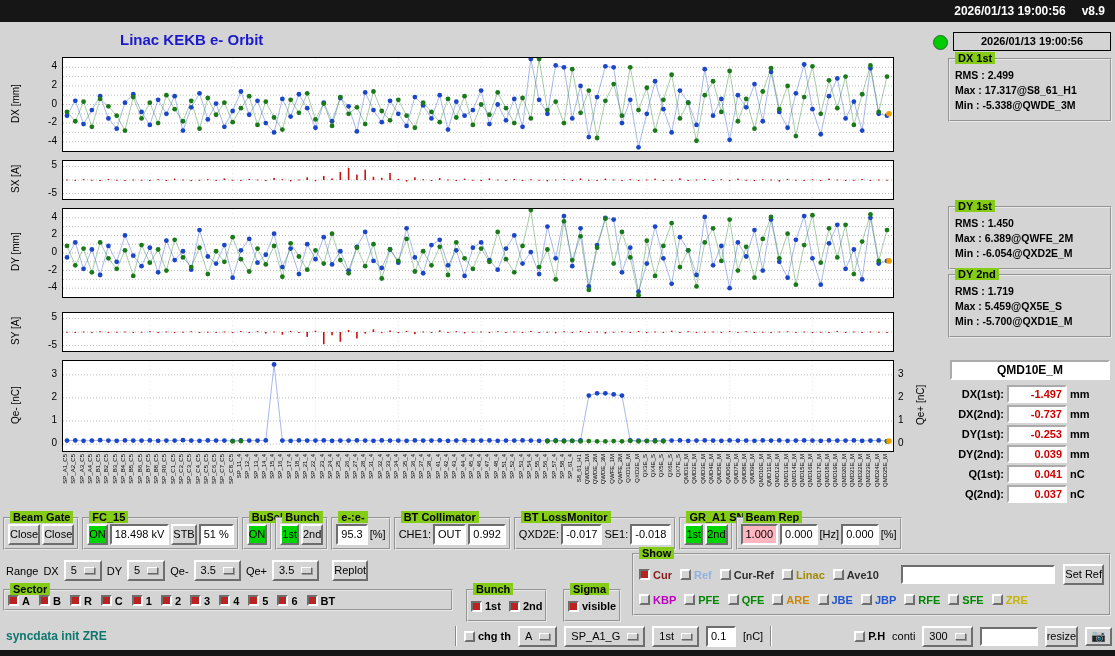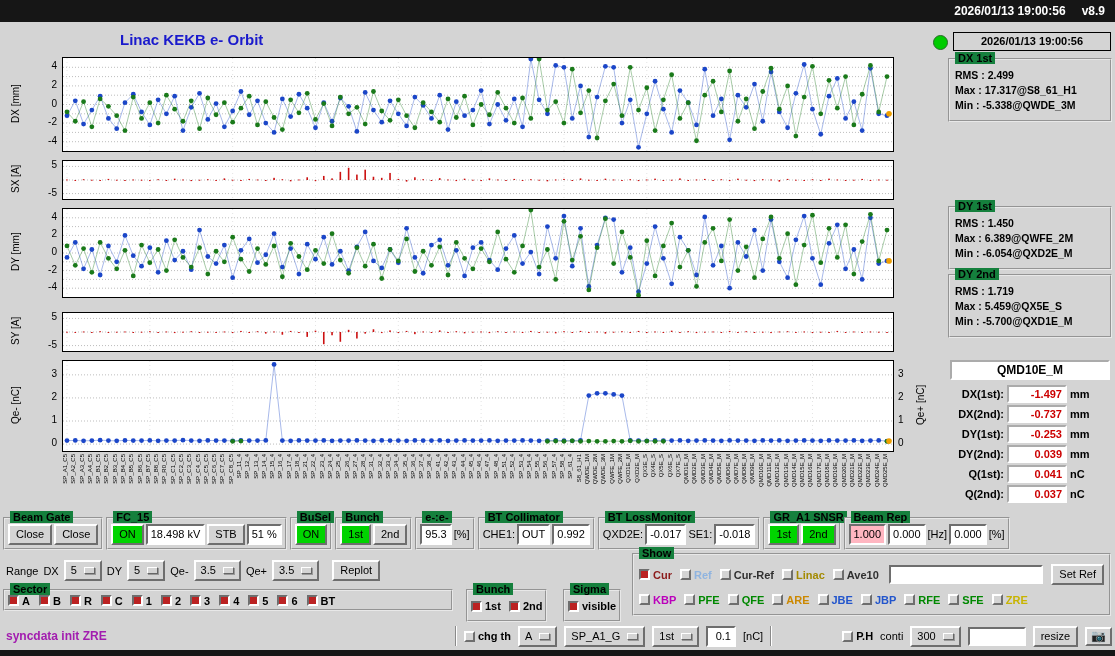--- a/index.html
+++ b/index.html
@@ -17,46 +17,46 @@
 .yticks{position:absolute;left:16px;top:0;height:100%;width:36px}
 .yticks-r{position:absolute;left:888px;top:0;height:100%;width:18px}
 .ytick{position:absolute;right:3px;font-size:10px;color:#000;line-height:12px}
 .yticks-r .ytick{right:auto;left:2px}
 #xlabels{position:absolute;left:54px;top:398px;width:830px;height:60px;overflow:hidden}
 .xlabel{position:absolute;top:1px;writing-mode:vertical-rl;transform:rotate(180deg);transform-origin:center;font-size:6px;line-height:1.05;color:#000;white-space:nowrap}
 
 .led{position:absolute;left:933px;top:35px;width:13px;height:13px;border-radius:50%;border:1px solid #2a6a2a}
 .timebox{position:absolute;left:953px;top:32px;width:156px;height:17px;border:1px solid #000;font-size:11px;font-weight:bold;text-align:center;line-height:17px;background:#d4d4d4}
 .stat-grp{position:absolute;left:948px;width:164px;height:64px;border:2px groove #e8e8e8;padding:8px 0 0 5px;box-sizing:border-box;background:#d4d4d4}
-.grp-label{position:absolute;top:-8px;left:5px;background:#15803d;padding:0 3px;font-size:11px;font-weight:bold;white-space:nowrap}
+.grp-label{position:absolute;top:-8px;left:5px;background:#84cc16;padding:0 3px;font-size:11px;font-weight:bold;white-space:nowrap}
 .stat-line{font-size:10.5px;font-weight:bold;line-height:15px;white-space:nowrap}
 .qmd{position:absolute;left:948px;top:360px;width:164px}
 .qmd-head{border:2px inset #fff;background:#fff;text-align:center;font-weight:bold;font-size:12px;padding:1px 0;margin:0 2px 4px 2px}
 .qmd-row{display:flex;align-items:center;height:20px;gap:3px}
 .qmd-label{width:56px;text-align:right;font-size:11px;font-weight:bold}
 .qmd-val{width:50px;border:2px inset #fff;background:#fff;color:#cc0000;font-size:11px;font-weight:bold;text-align:right;padding:1px 3px}
 .qmd-unit{font-size:11px;font-weight:bold}
 
 .row1{position:absolute;left:3px;top:517px;right:1px;display:flex;gap:3px;align-items:flex-start}
 .grp{position:relative;border:2px groove #e8e8e8;padding:4px 3px 3px;display:flex;align-items:center;gap:2px;height:22px;background:#d4d4d4}
-.btn{font-size:11px;background:#d4d4d4;border-top:2px solid #fff;border-left:2px solid #fff;border-right:2px solid #6e6e6e;border-bottom:2px solid #6e6e6e;padding:2px 6px;line-height:13px;white-space:nowrap;cursor:default}
+.btn{font-size:11px;background:#d4d4d4;border-top:2px solid #fff;border-left:2px solid #fff;border-right:2px solid #6e6e6e;border-bottom:2px solid #6e6e6e;padding:2px 0;line-height:13px;white-space:nowrap;cursor:default}
 .disp{font-size:11px;background:#fff;border-top:2px solid #6e6e6e;border-left:2px solid #6e6e6e;border-right:2px solid #fff;border-bottom:2px solid #fff;padding:2px 3px;line-height:13px;white-space:nowrap}
 .lbl{font-size:11px;white-space:nowrap}
 .dd{display:inline-flex;align-items:center;font-size:11px;background:#d4d4d4;border-top:2px solid #fff;border-left:2px solid #fff;border-right:2px solid #6e6e6e;border-bottom:2px solid #6e6e6e;padding:2px 5px;line-height:13px;white-space:nowrap}
 .dd-ind{width:9px;height:5px;margin-left:7px;background:#d4d4d4;border-top:1px solid #fff;border-left:1px solid #fff;border-right:1px solid #666;border-bottom:1px solid #666;box-shadow:1px 1px 0 #999}
 .cb{width:11px;height:11px;background:#d4d4d4;border-top:2px solid #fff;border-left:2px solid #fff;border-right:2px solid #6e6e6e;border-bottom:2px solid #6e6e6e;display:inline-block;box-sizing:border-box}
 .cb.checked{background:#bb2222;border-top:2px solid #6e6e6e;border-left:2px solid #6e6e6e;border-right:2px solid #fff;border-bottom:2px solid #fff}
 .cbitem{display:inline-flex;align-items:center;gap:3px}
 .cblabel{font-size:11px;font-weight:bold;white-space:nowrap}
 .rangerow{position:absolute;left:6px;top:560px;display:flex;align-items:center;gap:5px}
 .show-grp{position:absolute;left:632px;top:553px;width:479px;height:63px;border:2px groove #e8e8e8;box-sizing:border-box;padding:7px 5px 2px;background:#d4d4d4}
 .show-row{display:flex;align-items:center;gap:8px;height:25px}
 .entry{background:#fff;border-top:2px solid #6e6e6e;border-left:2px solid #6e6e6e;border-right:2px solid #fff;border-bottom:2px solid #fff;font-size:11px;height:15px;font-family:inherit;padding:0 2px}
 .bbar{position:absolute;left:0;top:623px;right:3px;height:26px;display:flex;align-items:center;gap:7px;padding-left:6px}
-.sync{color:#a21caf;font-size:12px;font-weight:bold;width:442px;flex:none}
+.sync{color:#0f766e;font-size:12px;font-weight:bold;width:442px;flex:none}
 .vsep{width:0;height:20px;border-left:1px solid #8a8a8a;border-right:1px solid #fff;flex:none}
 .cam{font-size:12px;padding:1px 4px}
 </style>
 </head>
 <body>
 
 <div id="app">
 
   <div class="topbar">
     <span>2026/01/13 19:00:56</span>
@@ -1326,21 +1326,21 @@
         <span class="dd-ind"></span>
       </span>
     <span class="dd">
         <span>SP_A1_G</span>
         <span class="dd-ind"></span>
       </span>
     <span class="dd">
         <span>1st</span>
         <span class="dd-ind"></span>
       </span>
-    <span class="disp" style="min-width:20px;text-align:right">0.1</span>
+    <span class="disp" style="min-width:20px;">0.1</span>
     <span class="lbl">[nC]</span>
     <span class="vsep"></span>
     <span class="cbitem" style="margin-left:auto">
         <span class="cb"></span>
         <span class="cblabel">P.H</span>
       </span>
     <span class="lbl">conti</span>
     <span class="dd">
         <span>300</span>
         <span class="dd-ind"></span>

